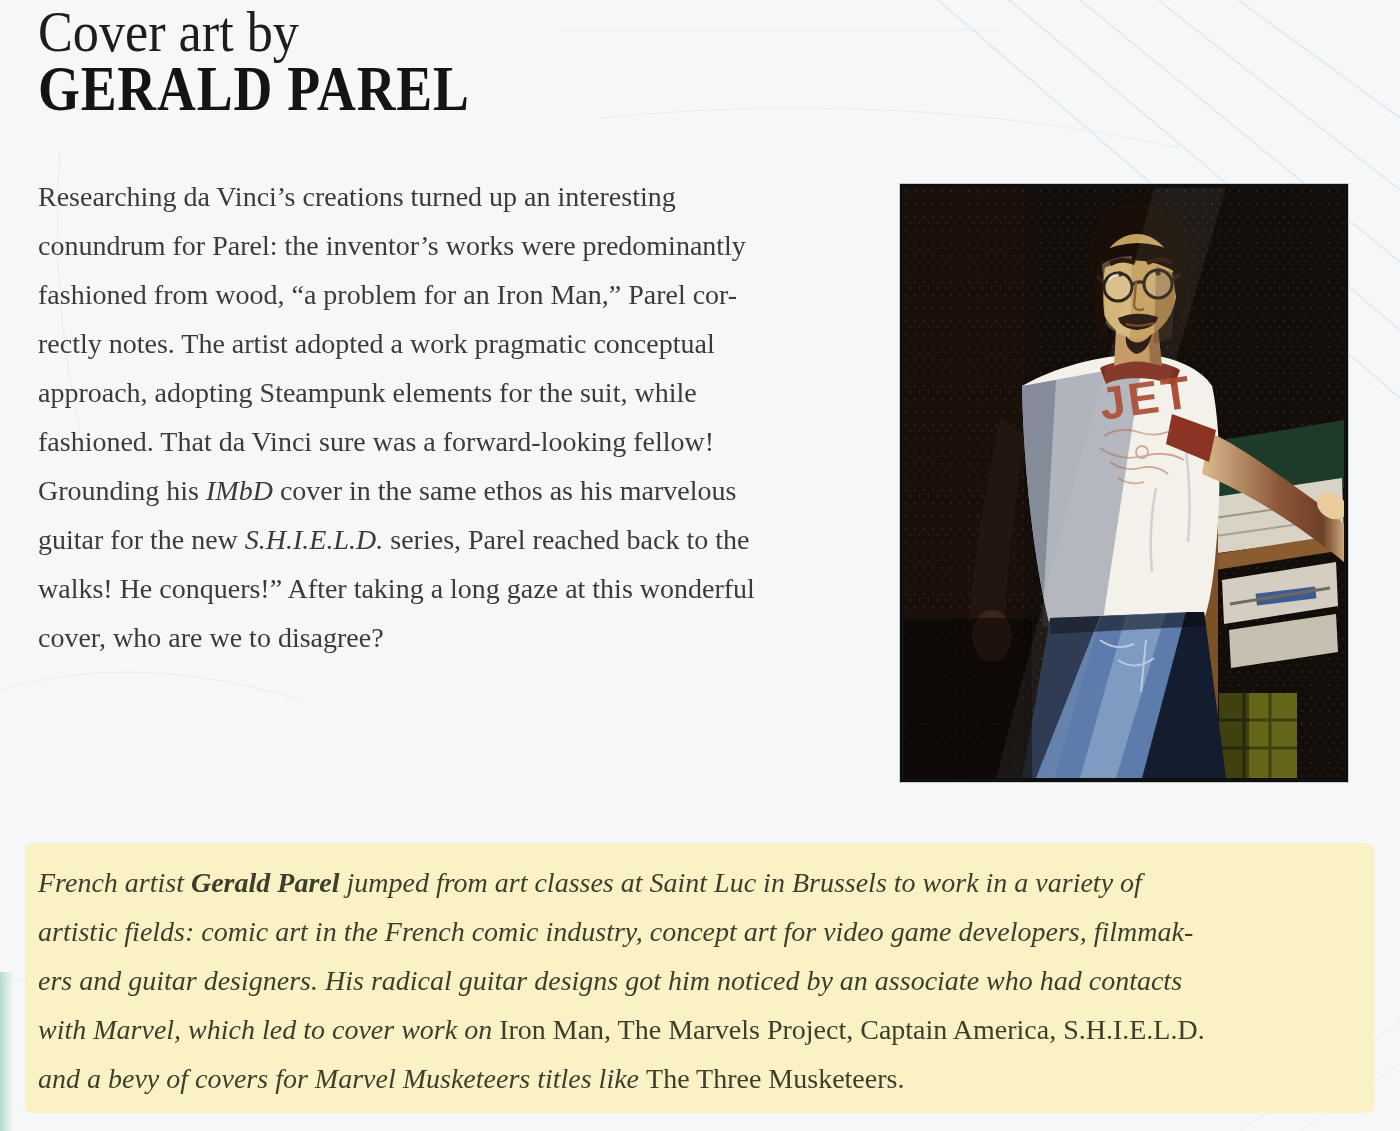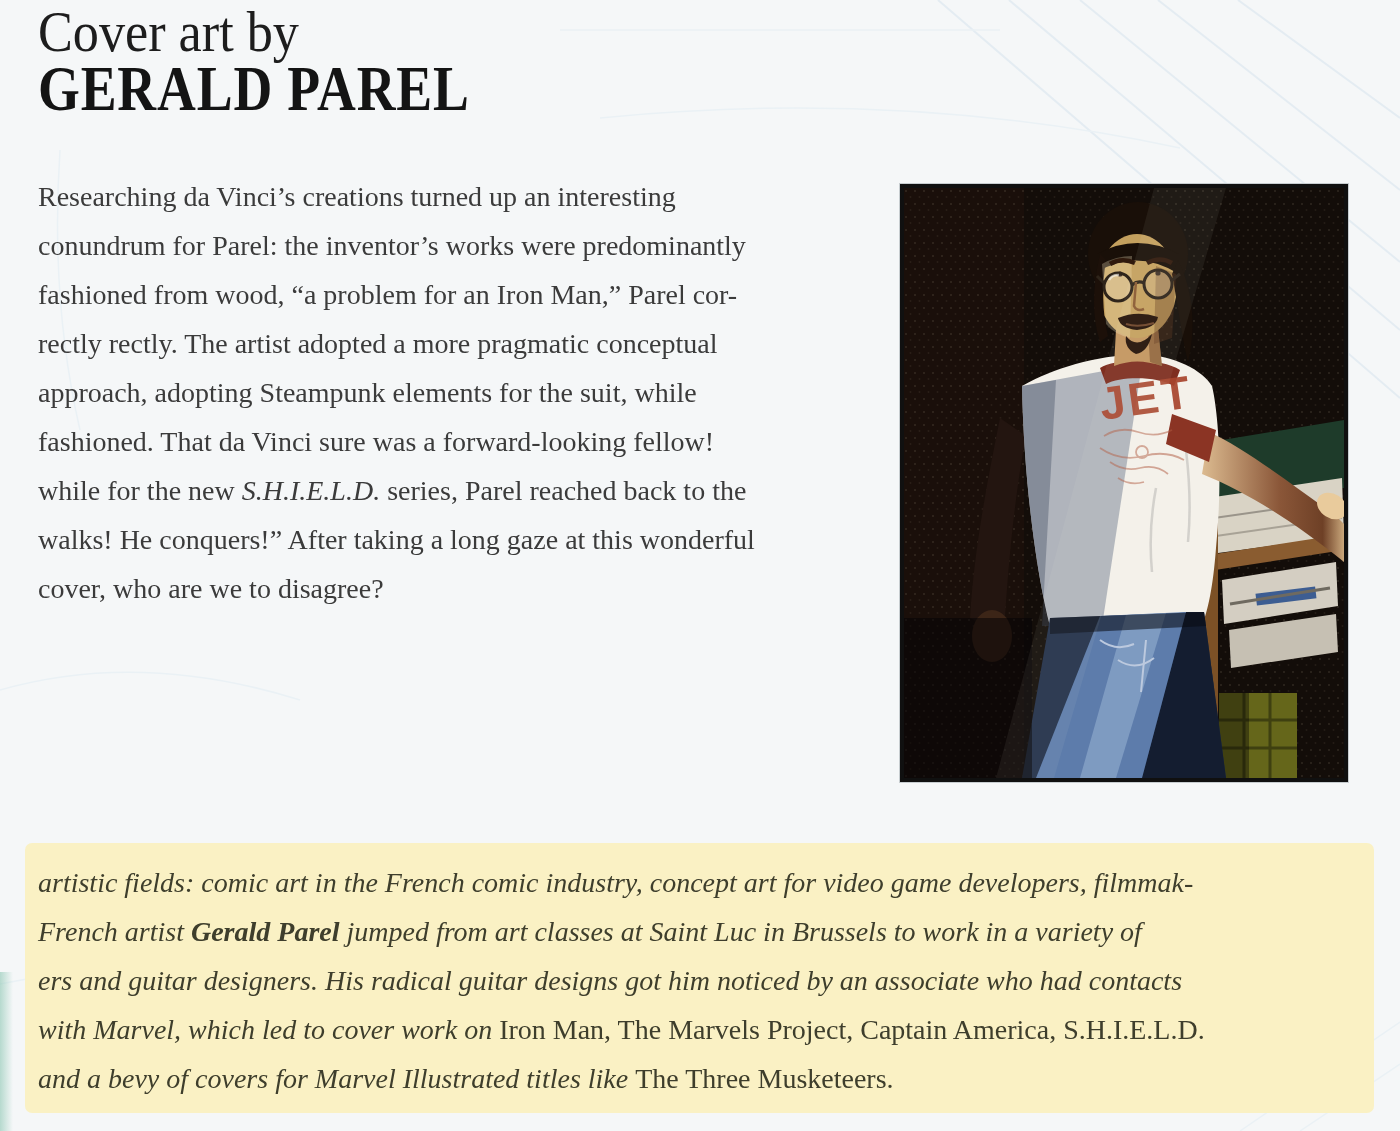--- a/index.html
+++ b/index.html
@@ -77,24 +77,25 @@
 
   <header>
     <div class="kicker">Cover art by</div>
     <h1 class="title" style="margin:0">GERALD PAREL</h1>
   </header>
 
   <section class="article">
       <div class="tline"><span>Researching da Vinci’s creations turned up an interesting</span></div>
       <div class="tline"><span>conundrum for Parel: the inventor’s works were predominantly</span></div>
       <div class="tline"><span>fashioned from wood, “a problem for an Iron Man,” Parel cor-</span></div>
-      <div class="tline"><span>rectly rectly. The artist adopted a more pragmatic conceptual</span></div>
+      <div class="tline"><span>rectly notes. The artist adopted a work pragmatic conceptual</span></div>
       <div class="tline"><span>approach, adopting Steampunk elements for the suit, while</span></div>
       <div class="tline"><span>fashioned. That da Vinci sure was a forward-looking fellow!</span></div>
-      <div class="tline"><span>while for the new </span><span class="it">S.H.I.E.L.D.</span><span> series, Parel reached back to the</span></div>
+      <div class="tline"><span>Grounding his </span><span class="it">IMbD</span><span> cover in the same ethos as his marvelous</span></div>
+      <div class="tline"><span>guitar for the new </span><span class="it">S.H.I.E.L.D.</span><span> series, Parel reached back to the</span></div>
       <div class="tline"><span>walks! He conquers!” After taking a long gaze at this wonderful</span></div>
       <div class="tline"><span>cover, who are we to disagree?</span></div>
     </section>
 
   <figure class="photo">
     <svg viewBox="0 0 440 590" preserveAspectRatio="none">
       <defs>
         <pattern id="pdots" width="9" height="13" patternUnits="userSpaceOnUse">
           <circle cx="2" cy="3" r="1" fill="rgba(230,210,180,0.13)"></circle>
           <circle cx="6.5" cy="9" r="0.9" fill="rgba(230,210,180,0.08)"></circle>
@@ -202,20 +203,20 @@
         </g>
         <polygon points="146,430 300,424 302,438 146,446" fill="rgba(8,10,16,0.55)"></polygon>
       </g>
 
       <rect x="0" y="430" width="128" height="160" fill="rgba(6,4,6,0.55)"></rect>
       <polygon points="250,0 322,0 150,590 92,590" fill="rgba(255,248,230,0.06)"></polygon>
     </svg>
   </figure>
 
   <aside class="callout">
+      <div class="tline"><span>French artist </span><span class="bd">Gerald Parel</span><span> jumped from art classes at Saint Luc in Brussels to work in a variety of</span></div>
       <div class="tline"><span>artistic fields: comic art in the French comic industry, concept art for video game developers, filmmak-</span></div>
-      <div class="tline"><span>French artist </span><span class="bd">Gerald Parel</span><span> jumped from art classes at Saint Luc in Brussels to work in a variety of</span></div>
       <div class="tline"><span>ers and guitar designers. His radical guitar designs got him noticed by an associate who had contacts</span></div>
       <div class="tline"><span>with Marvel, which led to cover work on </span><span class="rm">Iron Man, The Marvels Project, Captain America, S.H.I.E.L.D.</span></div>
-      <div class="tline"><span>and a bevy of covers for Marvel Illustrated titles like </span><span class="rm">The Three Musketeers.</span></div>
+      <div class="tline"><span>and a bevy of covers for Marvel Musketeers titles like </span><span class="rm">The Three Musketeers.</span></div>
     </aside>
 
 </div>
 
 </body></html>

